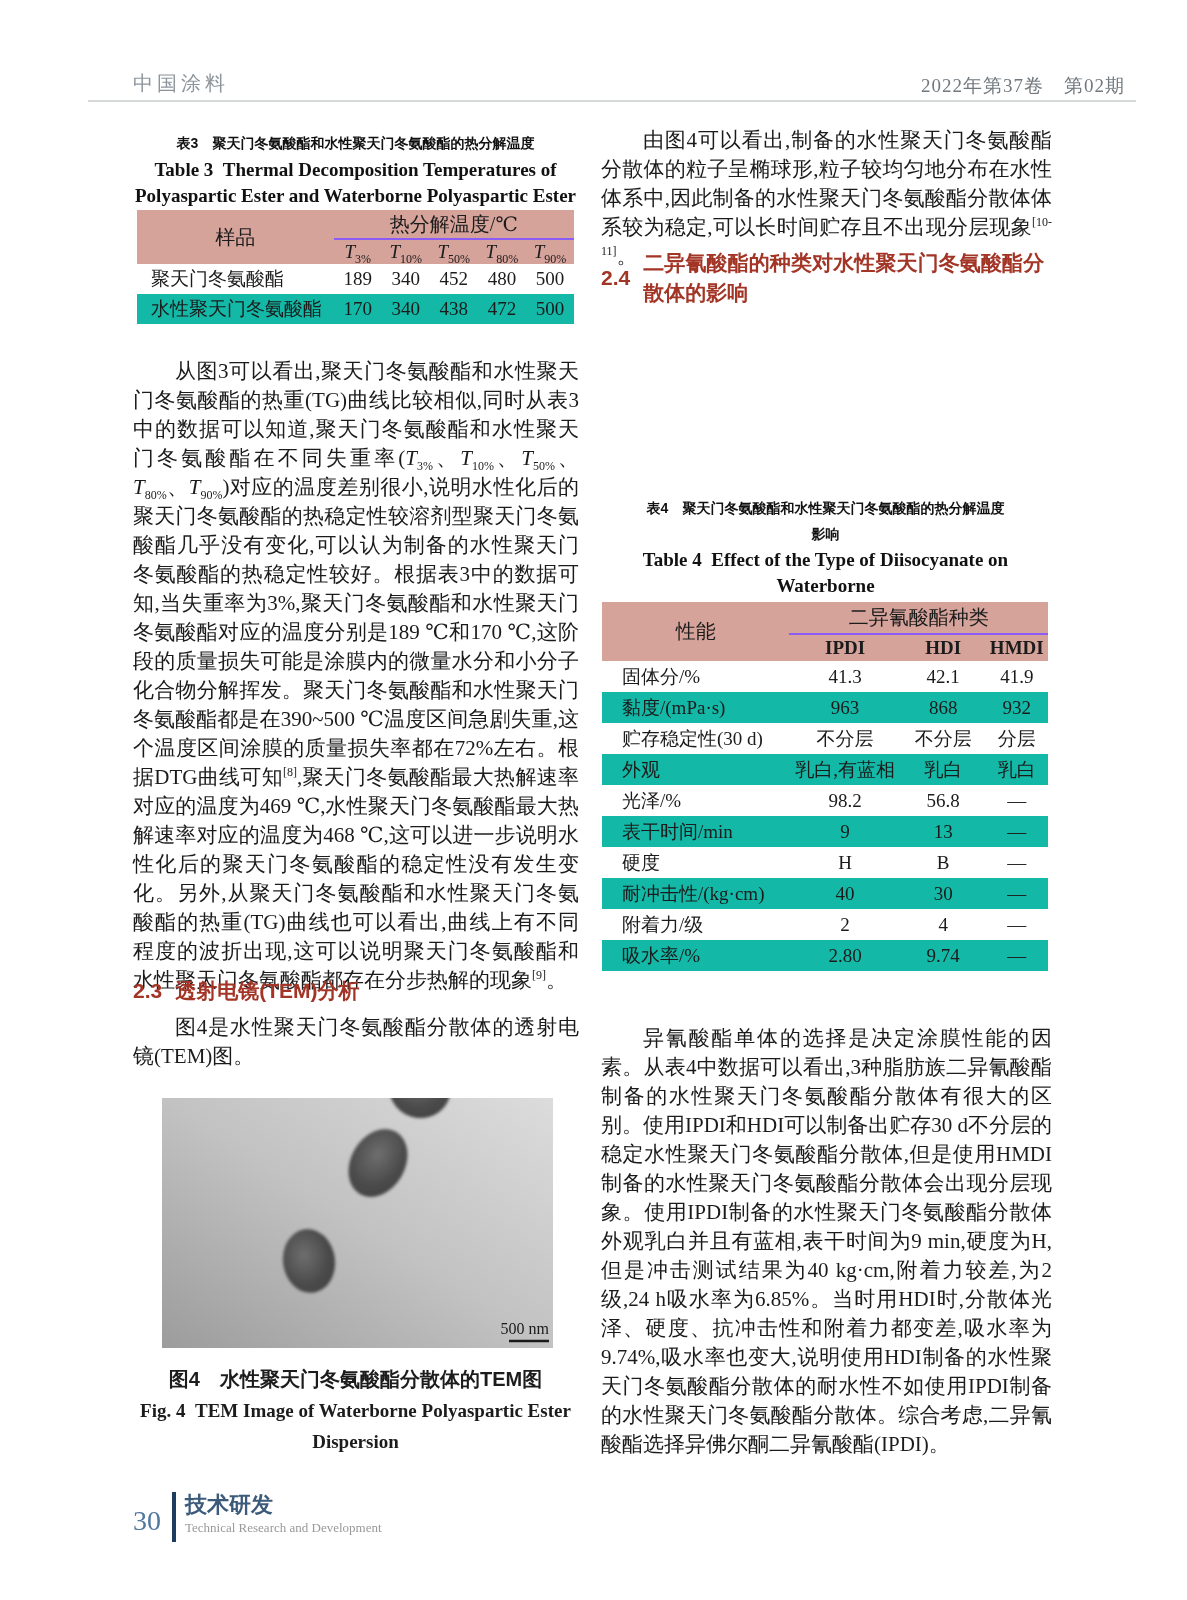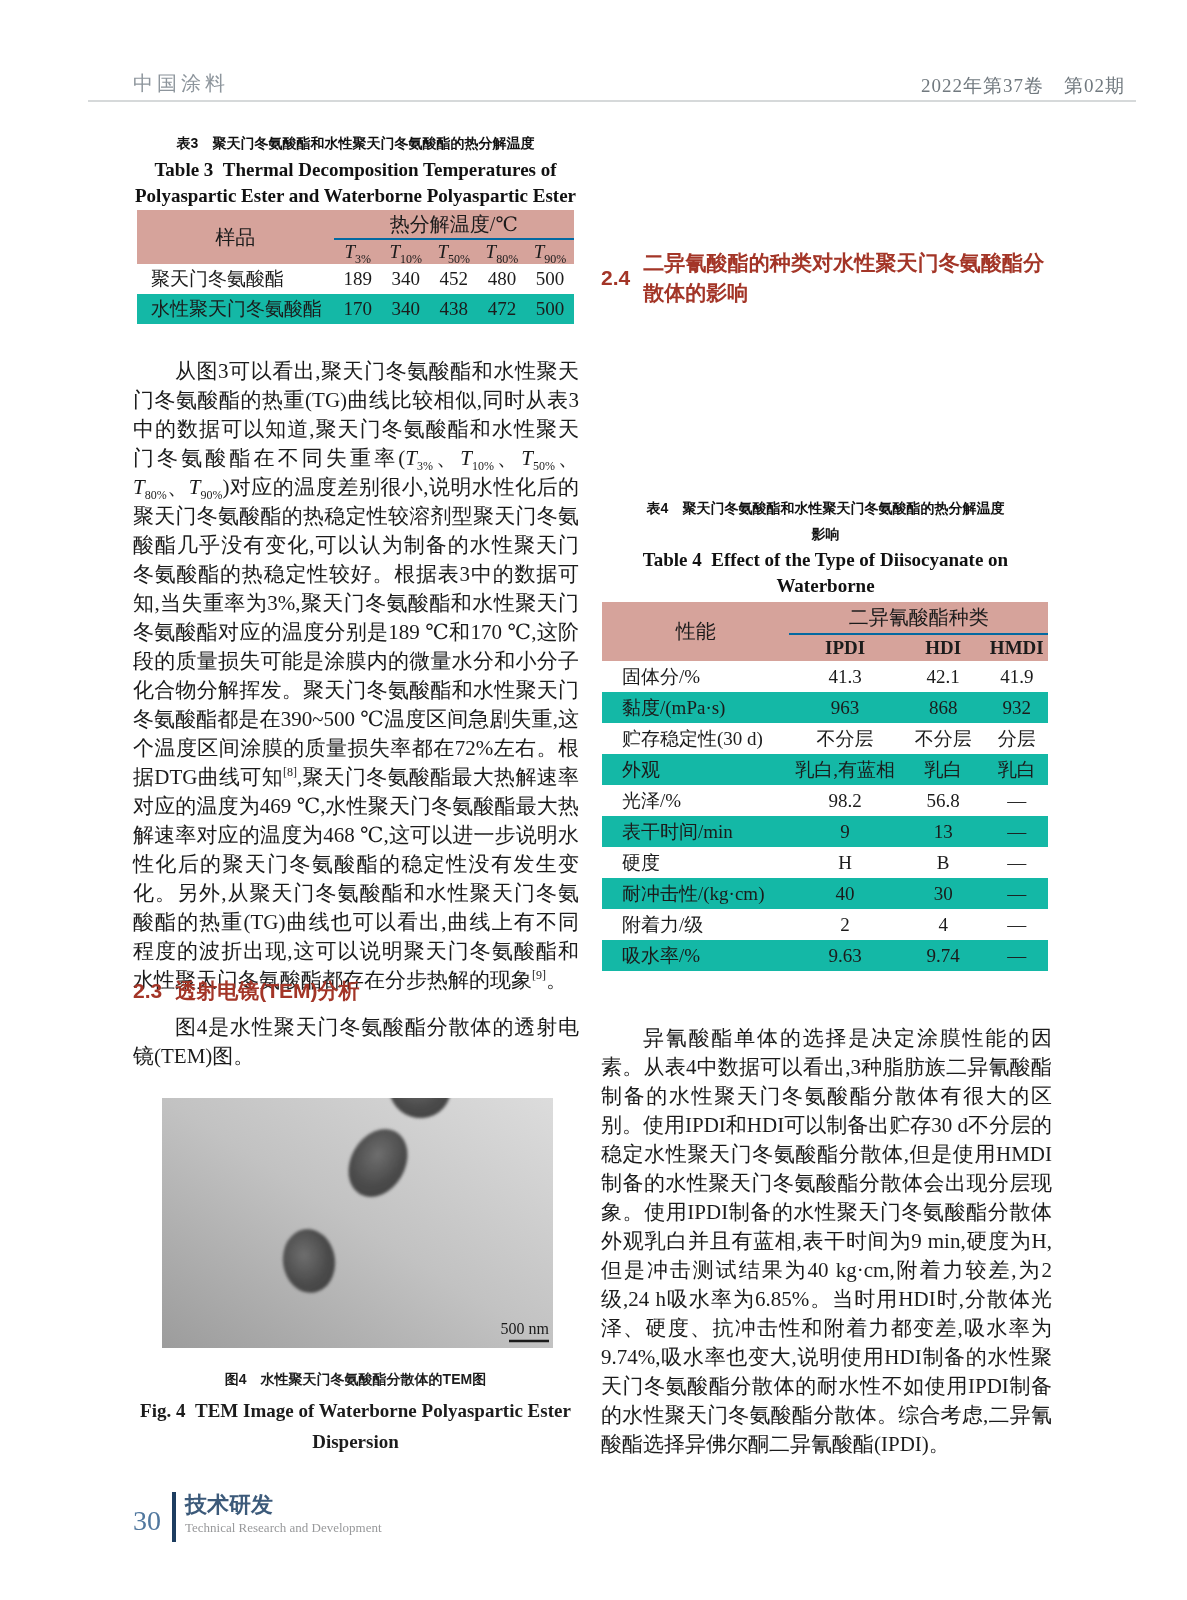--- a/index.html
+++ b/index.html
@@ -38,26 +38,26 @@
   table.datatable { border-collapse:collapse; table-layout:fixed; position:absolute; }
   table.datatable td { padding:0; text-align:center; vertical-align:middle; font-size:19px; color:#1b1b1b; }
   .hdr-bg  { background:#d6a39b; }
   .row-pink{ background:#14b8a6; }
   td.name  { text-align:left !important; }
   .t3 td.name { padding-left:14px; }
   .t4 td.name { padding-left:20px; }
   .t3 tr.h1 td, .t4 tr.h1 td { font-size:20px; }
   .t3 tr.h1 { height:29px; } .t3 tr.h2 { height:25px; } .t3 tr.r { height:30px; }
   .t4 tr.h1 { height:32px; } .t4 tr.h2 { height:27px; } .t4 tr.r { height:31px; }
-  td.group { border-bottom:2px solid #0369a1; }
+  td.group { border-bottom:2px solid #8b5cf6; }
   .t4 tr.h2 td { font-weight:bold; }
 
   
   .fig-wrap { position:absolute; left:162px; top:1098px; width:391px; height:250px; }
-  .cap-zh { font-family:"Liberation Sans","DejaVu Sans",sans-serif; font-weight:bold; font-size:14px;text-align:center; }
+  .cap-zh { font-family:"Liberation Sans","DejaVu Sans",sans-serif; font-weight:bold; font-size:20px;text-align:center; }
   .cap-en { font-weight:bold; font-size:19px; }
 
   
   .footer { position:absolute; left:133px; top:1490px; display:flex; align-items:stretch; }
   .pg-num { font-size:28px; color:#50779e; align-self:center; padding-top:10px; }
   .f-bar  { width:4px; background:#1d3d60; margin:2px 9px 0 11px; height:50px; }
   .f-txt  { padding-top:2px; }
   .f-zh   { font-family:"Liberation Sans","DejaVu Sans",sans-serif; font-weight:bold; font-size:22px; color:#3c5a7a; line-height:26px; }
   .f-en   { font-size:13px; color:#98999b; line-height:20px; }
 </style>
@@ -150,20 +150,21 @@
       <line x1="347" y1="243" x2="387" y2="243" stroke="#1a1a1a" stroke-width="2.5"></line>
     </svg>
   </div>
 
   <div class="blk-title" style="left:133px; top:1364px; width:445px;">
     <div class="cap-zh" style="line-height:31px;">图4　水性聚天门冬氨酸酯分散体的TEM图</div>
     <div class="cap-en" style="line-height:31px;">Fig. 4 TEM Image of Waterborne Polyaspartic Ester</div>
     <div class="cap-en" style="line-height:31px;">Dispersion</div>
   </div>
 
+  <p class="para indent" style="left:601px; top:126px; width:451px; margin:0;"><span>由图4可以看出,制备的水性聚天门冬氨酸酯分散体的粒子呈椭球形,粒子较均匀地分布在水性体系中,因此制备的水性聚天门冬氨酸酯分散体体系较为稳定,可以长时间贮存且不出现分层现象</span><sup class="cite">[10-11]</sup><span>。</span></p>
 
   <div class="sec-head" style="left:601px; top:248px; width:449px;">
     <span class="num">2.4</span>
     <span class="ttl" style="max-width:401px;">二异氰酸酯的种类对水性聚天门冬氨酸酯分散体的影响</span>
   </div>
 
 
   <div class="blk-title" style="left:601px; top:495px; width:449px;">
     <div class="zh" style="line-height:26px;">表4　聚天门冬氨酸酯和水性聚天门冬氨酸酯的热分解温度</div>
     <div class="zh" style="line-height:26px;">影响</div>
@@ -237,21 +238,21 @@
       <td>—</td>
     </tr>
     <tr class="r">
       <td class="name">附着力/级</td>
       <td>2</td>
       <td>4</td>
       <td>—</td>
     </tr>
     <tr class="r row-pink">
       <td class="name">吸水率/%</td>
-      <td>9.63</td>
+      <td>2.80</td>
       <td>9.74</td>
       <td>—</td>
     </tr>
   </tbody>
     </table>
 
   <p class="para indent" style="left:601px; top:1024px; width:451px; margin:0;">异氰酸酯单体的选择是决定涂膜性能的因素。从表4中数据可以看出,3种脂肪族二异氰酸酯制备的水性聚天门冬氨酸酯分散体有很大的区别。使用IPDI和HDI可以制备出贮存30 d不分层的稳定水性聚天门冬氨酸酯分散体,但是使用HMDI制备的水性聚天门冬氨酸酯分散体会出现分层现象。使用IPDI制备的水性聚天门冬氨酸酯分散体外观乳白并且有蓝相,表干时间为9 min,硬度为H,但是冲击测试结果为40 kg·cm,附着力较差,为2级,24 h吸水率为6.85%。当时用HDI时,分散体光泽、硬度、抗冲击性和附着力都变差,吸水率为9.74%,吸水率也变大,说明使用HDI制备的水性聚天门冬氨酸酯分散体的耐水性不如使用IPDI制备的水性聚天门冬氨酸酯分散体。综合考虑,二异氰酸酯选择异佛尔酮二异氰酸酯(IPDI)。</p>
 
   <div class="footer">
     <span class="pg-num">30</span>

